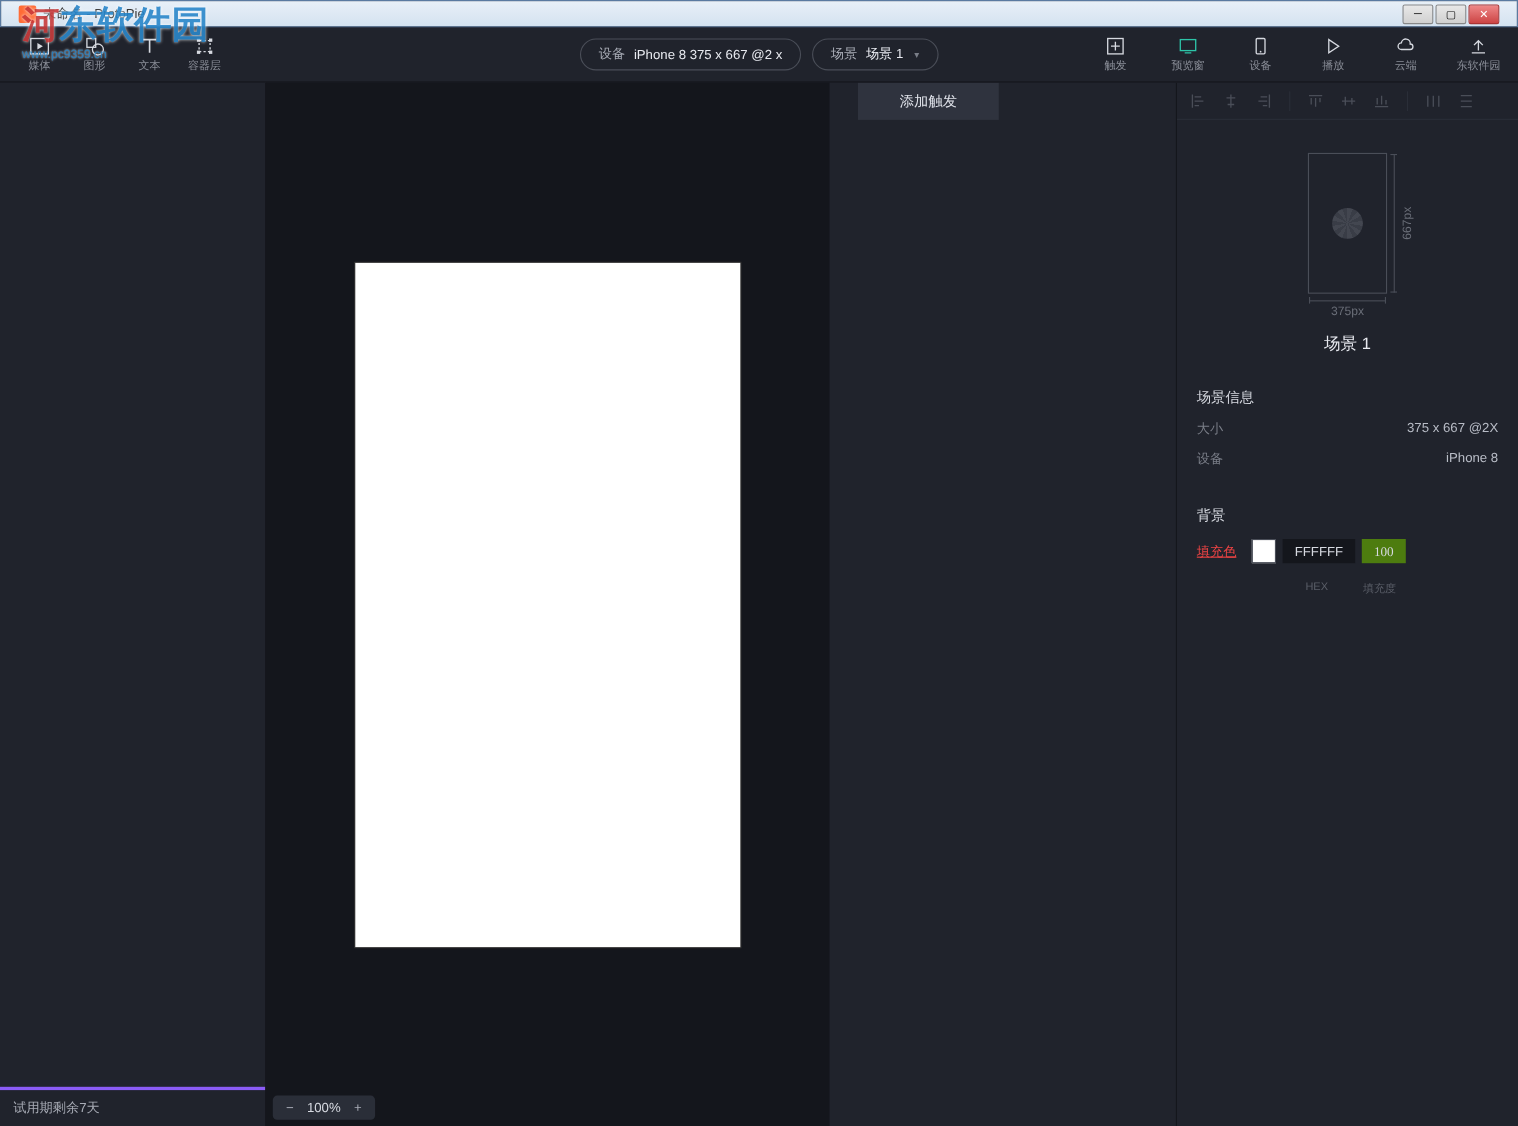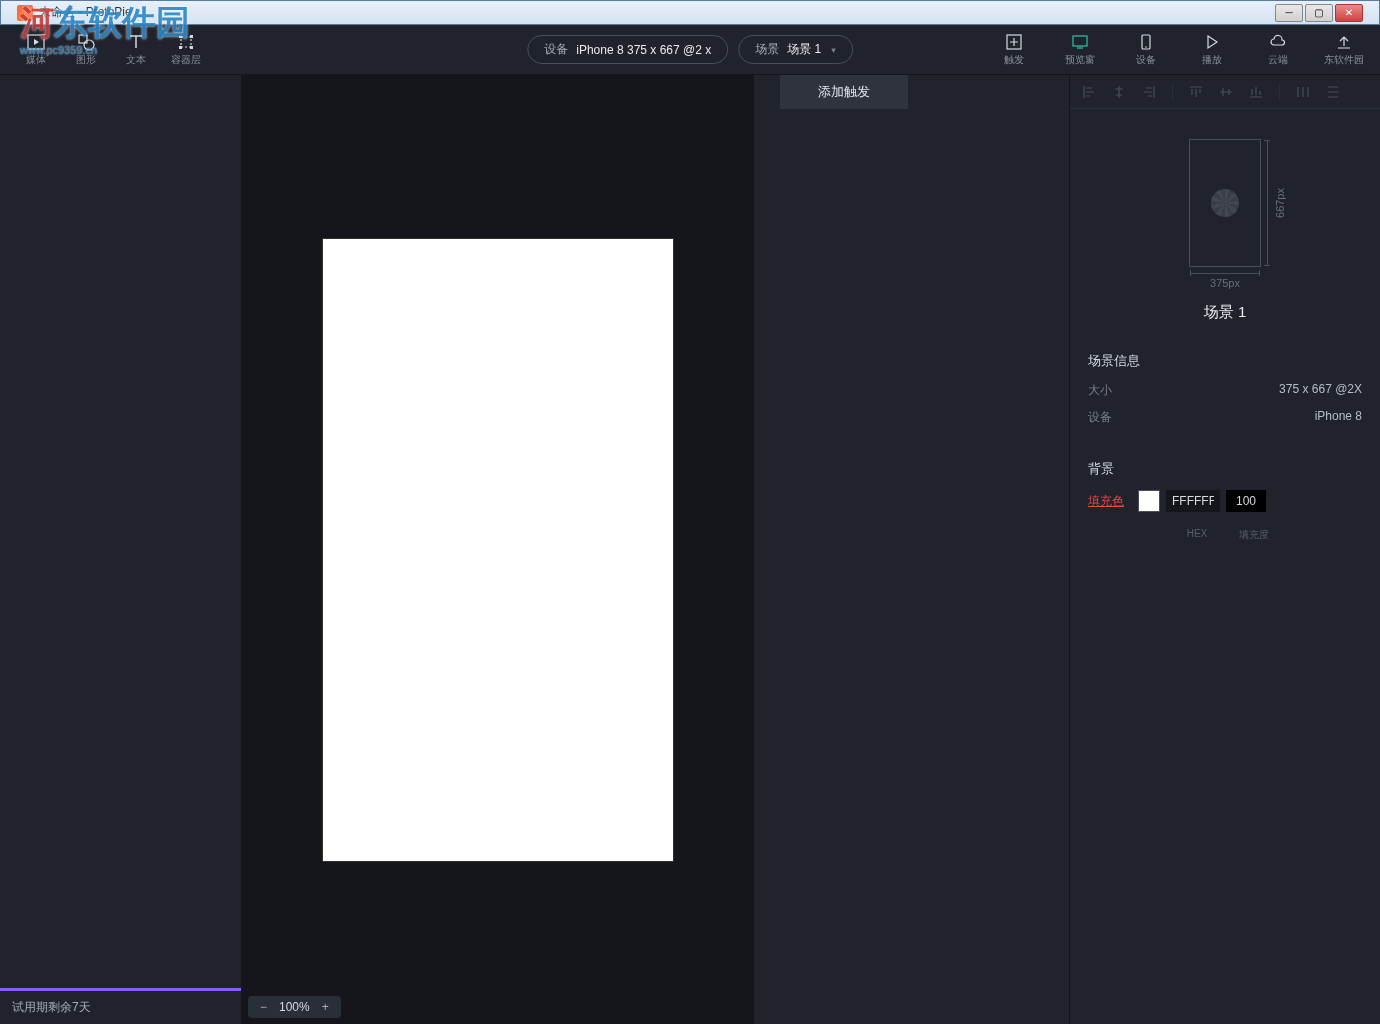--- a/index.html
+++ b/index.html
@@ -78,22 +78,22 @@
 
 .section { padding: 12px 18px; }
 .section-head { font-size: 13px; color: #d6d9e0; margin-bottom: 12px; font-weight: 500; }
 .prop-row { display: flex; justify-content: space-between; font-size: 12px; margin-bottom: 10px; }
 .prop-row .plbl { color: #7a7e88; }
 .prop-row .pval { color: #b8bcc6; }
 
 .fill-row { display: flex; align-items: center; gap: 6px; font-size: 12px; }
 .fill-row .plbl { color: #ef4444; width: 44px; text-decoration: underline; }
 .swatch { width: 22px; height: 22px; background: #ffffff; border: 1px solid #4a4e58; }
-.hex-input { width: 54px; height: 22px; background: #14161c; border: none; color: #d6d9e0; font-size: 12px; padding: 0 6px; text-align: center; }
-.op-input { width: 40px; height: 22px; background: #000000; border: none; color: #d6d9e0; font-size: 12px; padding: 0 6px; text-align: center; }
+.hex-input { width: 66px; height: 22px; background: #14161c; border: none; color: #d6d9e0; font-size: 12px; padding: 0 6px; text-align: center; }
+.op-input { width: 40px; height: 22px; background: #4d7c0f; border: none; color: #d6d9e0; font-size: 12px; padding: 0 6px; text-align: center; font-family: Liberation Serif, serif; }
 .sub-label { font-size: 10px; color: #5a5e68; text-align: center; margin-top: 16px; }
 .sub-labels { display: flex; margin-left: 50px; gap: 6px; }
 .sub-labels .s1 { width: 22px; }
 .sub-labels .s2 { width: 62px; text-align: center; }
 .sub-labels .s3 { width: 40px; text-align: center; }
 
 svg { display: block; }
 </style>
 </head>
 <body>

